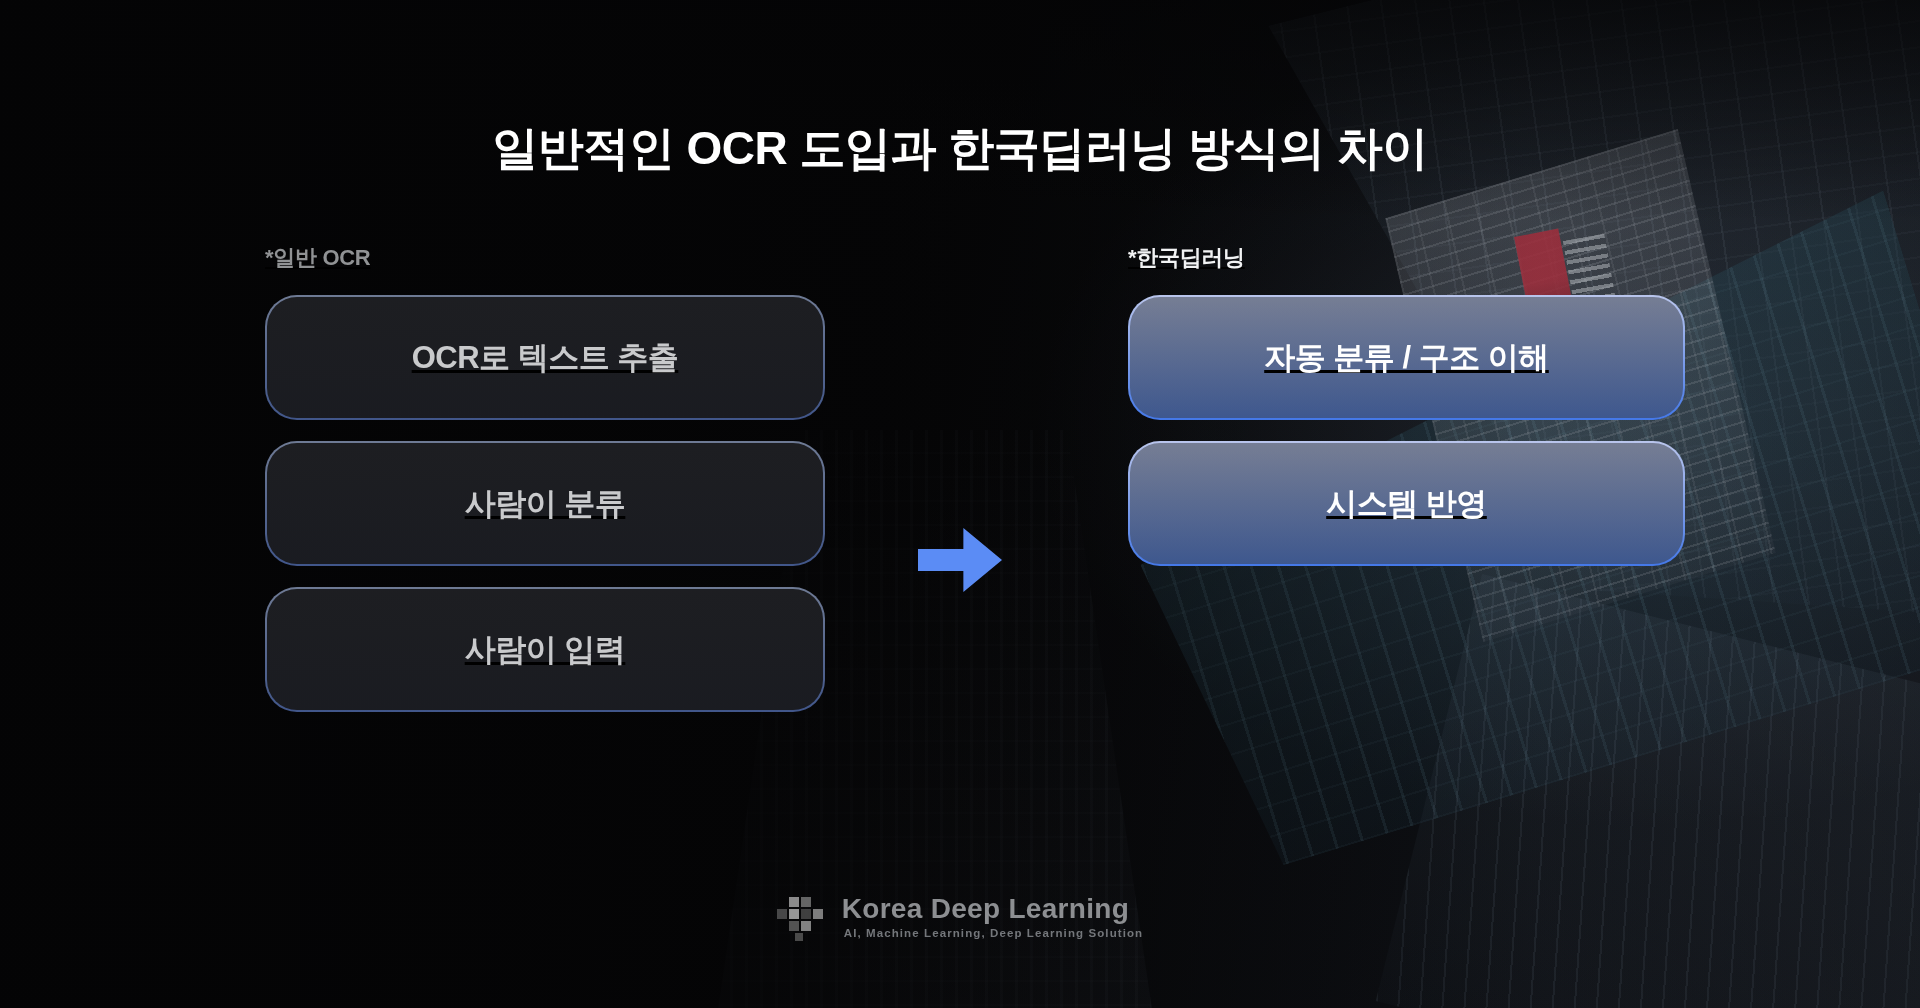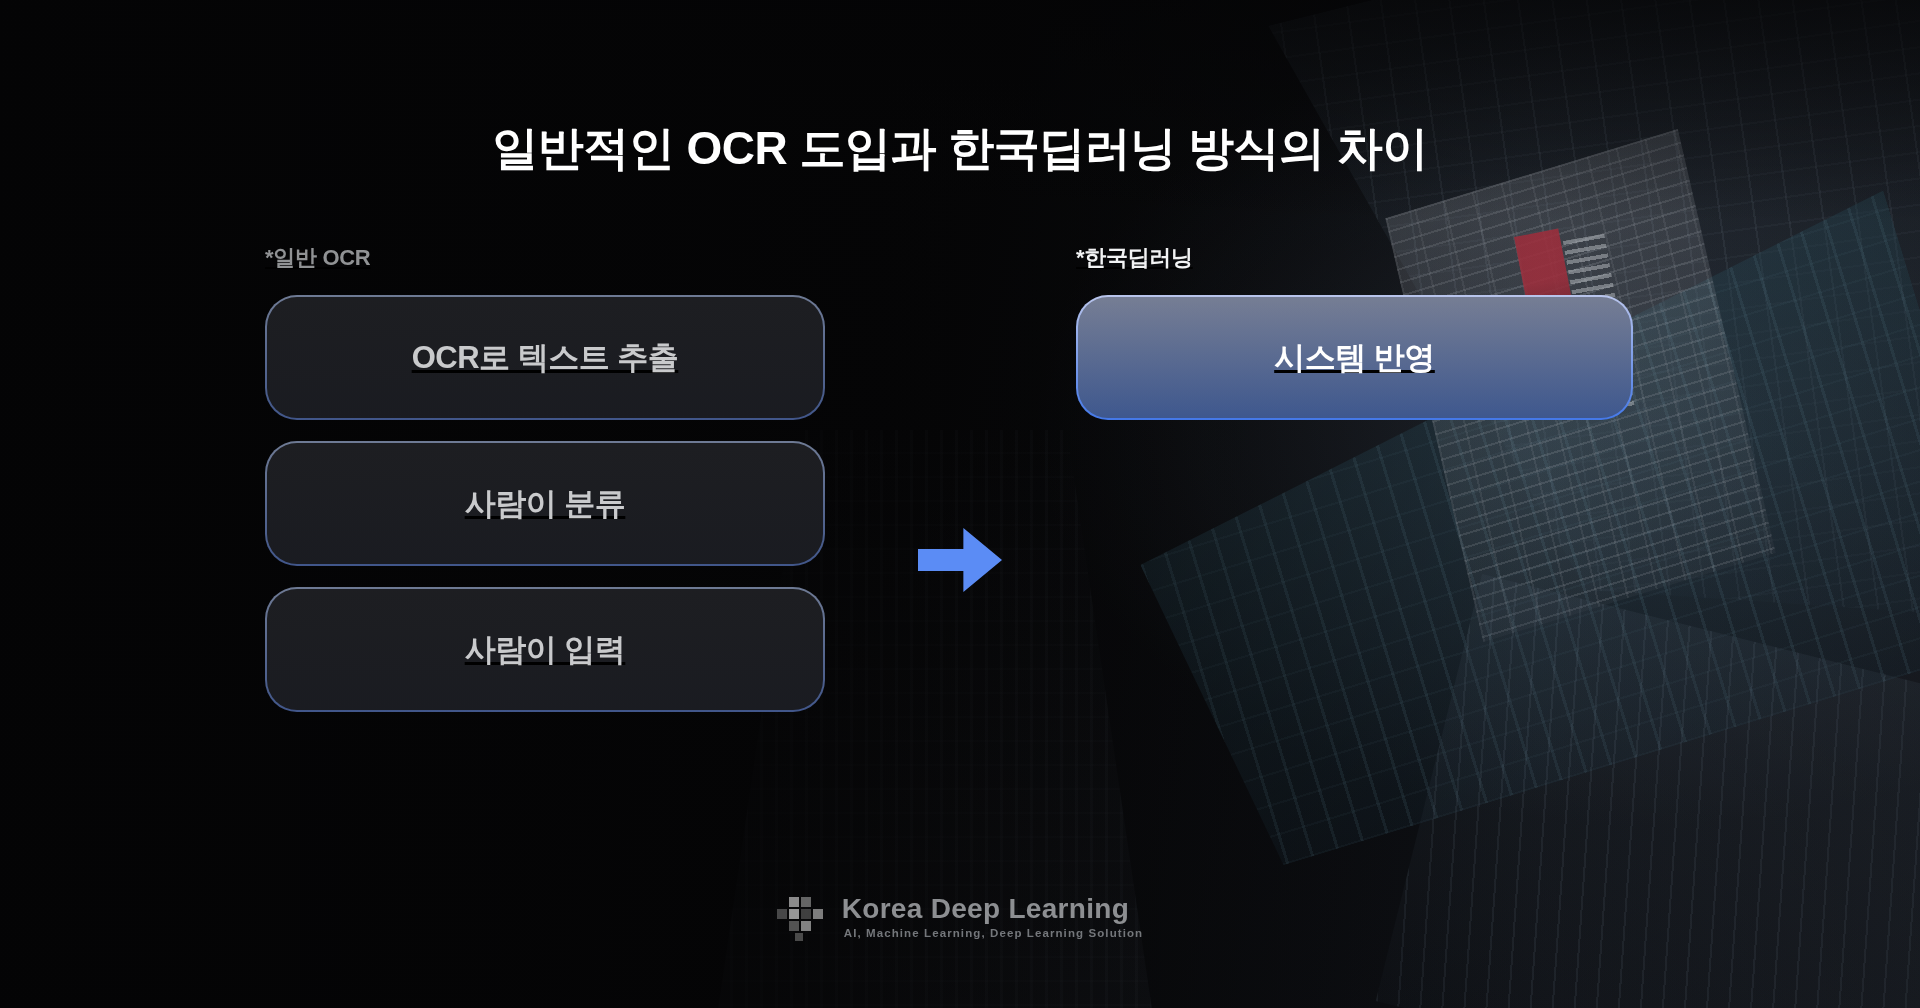--- a/index.html
+++ b/index.html
@@ -85,21 +85,21 @@
 
   .slide-title {
     position:absolute; top:118px; left:0; width:100%;
     text-align:center;
     font-size:46px; font-weight:800; color:#ffffff;
     letter-spacing:-0.5px;
   }
 
   .column { position:absolute; top:243px;text-decoration:underline; }
   .column-left  { left:265px;  width:560px; }
-  .column-right { left:1076px; width:557px; }
+  .column-right { left:1128px; width:557px; }
 
   .col-label { font-size:22px; font-weight:700; margin-bottom:22px; letter-spacing:-0.3px; }
   .col-label-left  { color:#909294; }
   .col-label-right { color:#f2f3f4; }
 
   .box-stack { display:flex; flex-direction:column; gap:21px; }
   .box {
     height:125px; border-radius:32px;
     display:flex; align-items:center; justify-content:center;
     font-size:31px; font-weight:700; letter-spacing:-0.5px;
@@ -157,20 +157,21 @@
       <div class="box box-plain">사람이 분류</div>
       <div class="box box-plain">사람이 입력</div>
     </div>
   </div>
 
   <div class="flow-arrow" style="background:#5b8cf5"></div>
 
   <div class="column column-right">
     <div class="col-label col-label-right">*한국딥러닝</div>
     <div class="box-stack">
+      <div class="box box-kdl">자동 분류 / 구조 이해</div>
       <div class="box box-kdl">시스템 반영</div>
     </div>
   </div>
 
   <div class="footer">
     <svg class="logo-mark" viewBox="0 0 52 52" xmlns="http://www.w3.org/2000/svg">
       <rect x="12" y="2" width="10" height="10" fill="#9a9a9a"></rect>
       <rect x="24" y="2" width="10" height="10" fill="#6f6f6f"></rect>
       <rect x="0" y="14" width="10" height="10" fill="#4f4f4f"></rect>
       <rect x="12" y="14" width="10" height="10" fill="#a6a6a6"></rect>

